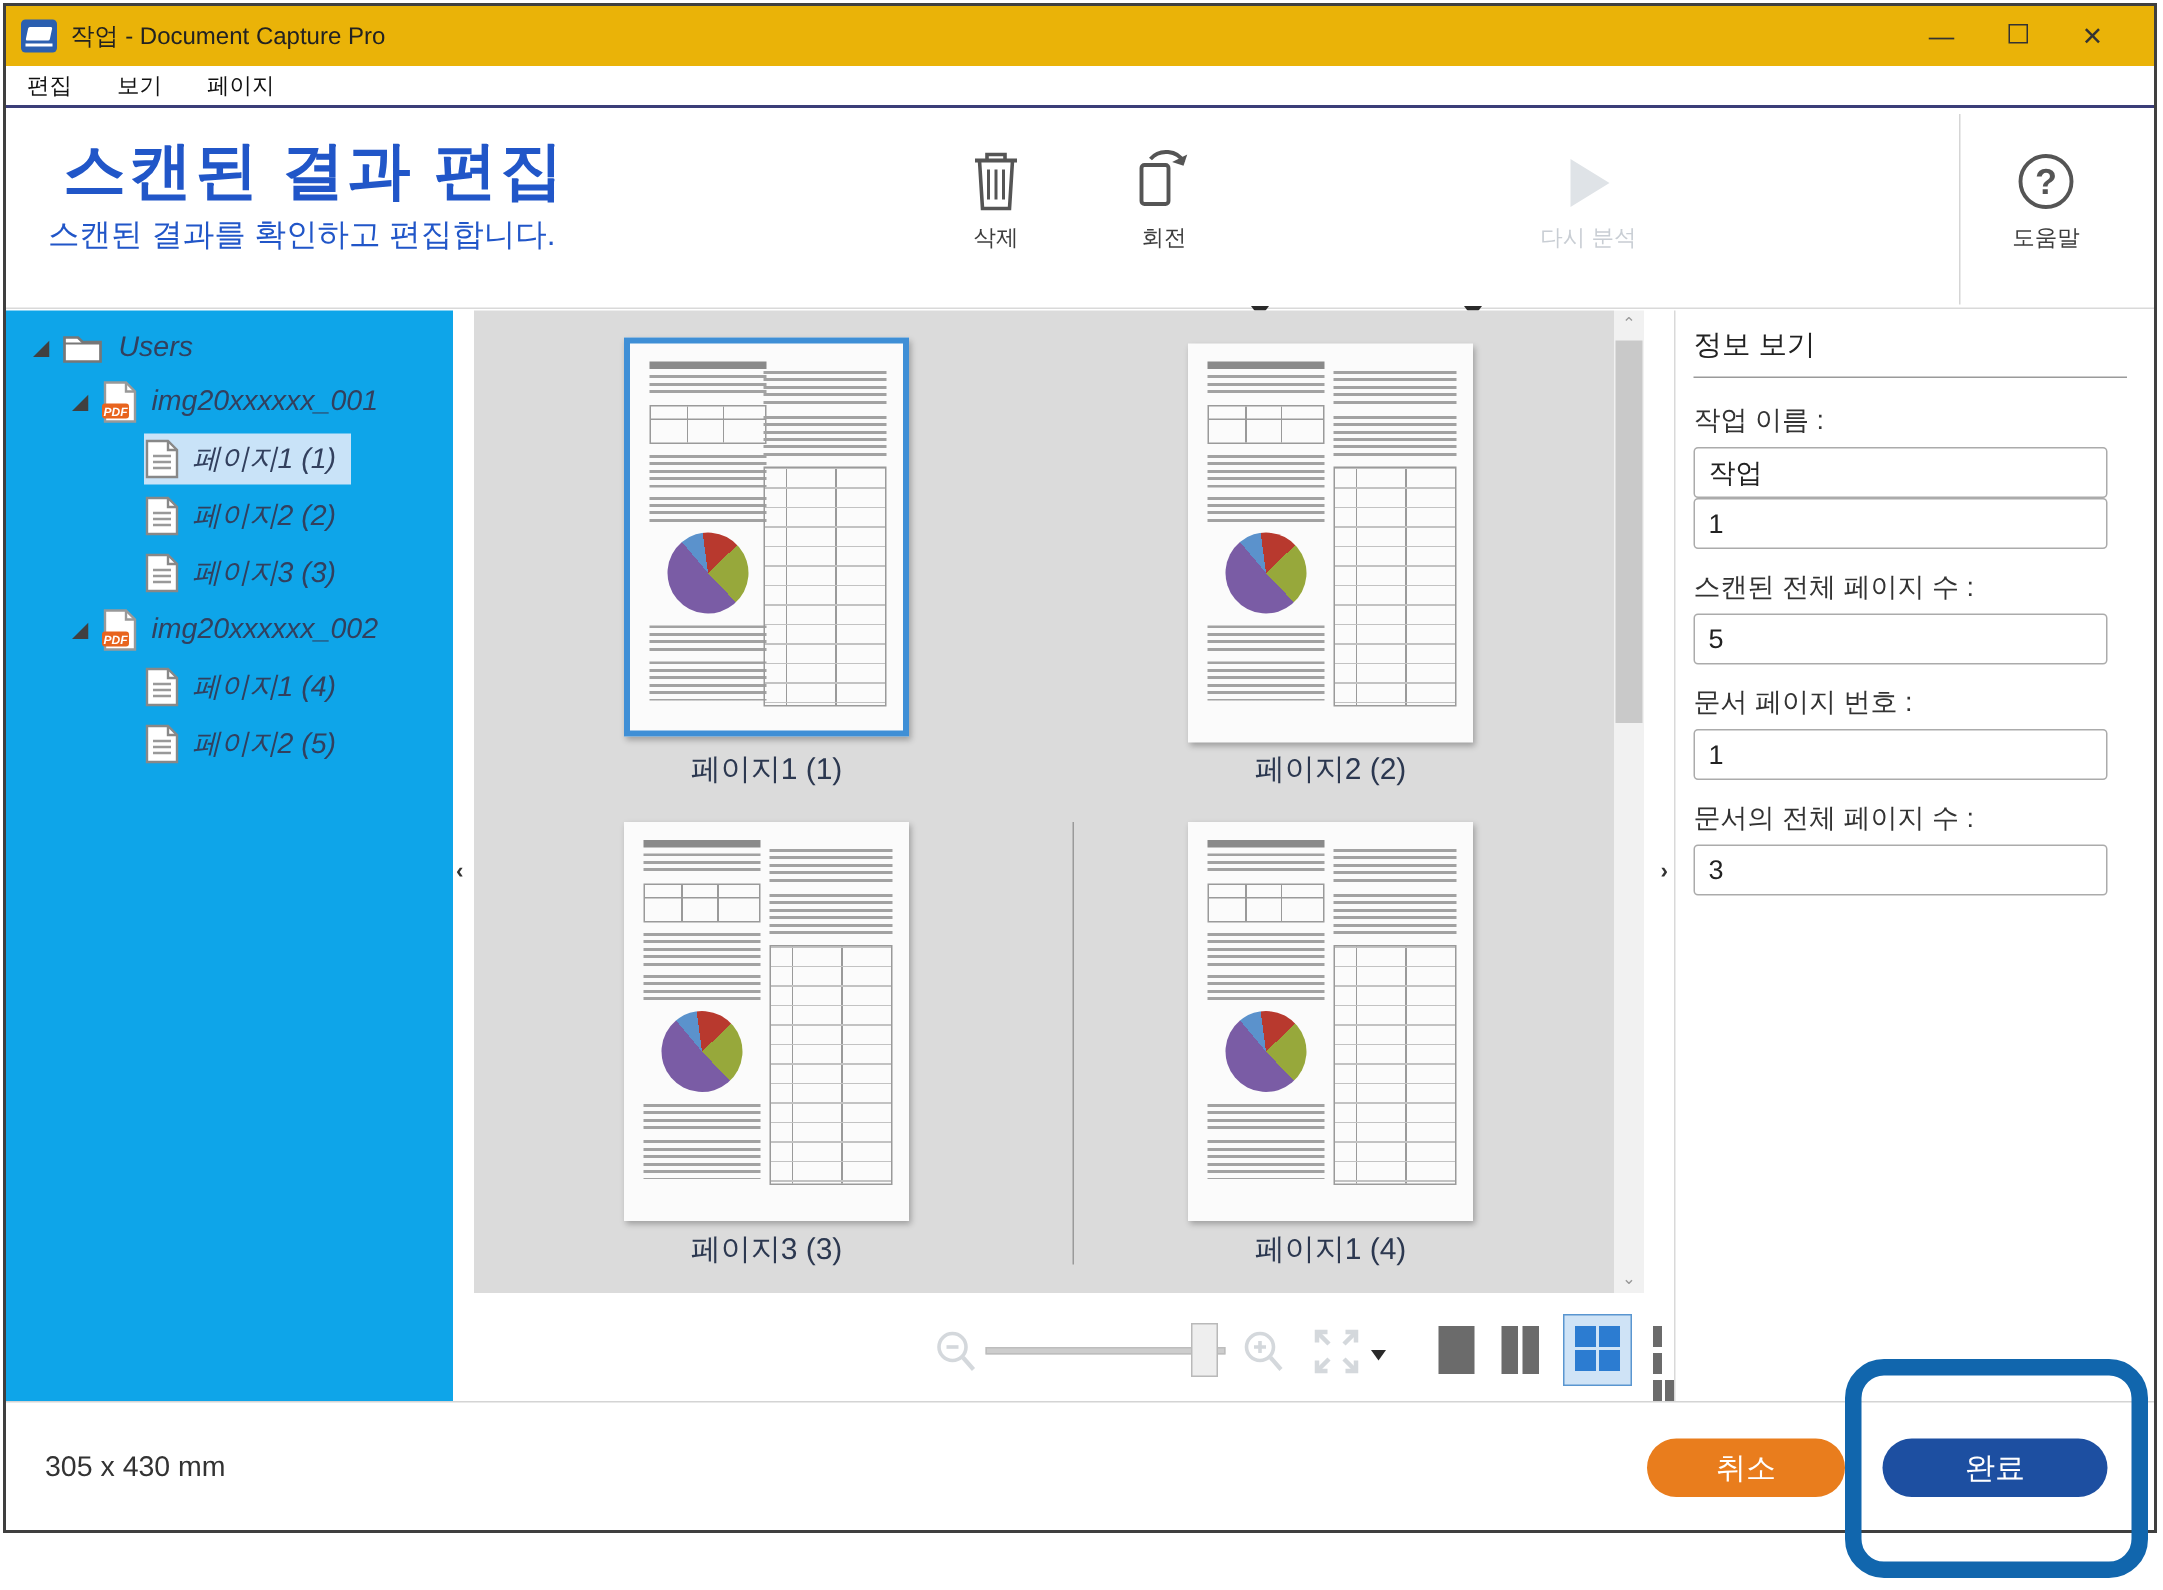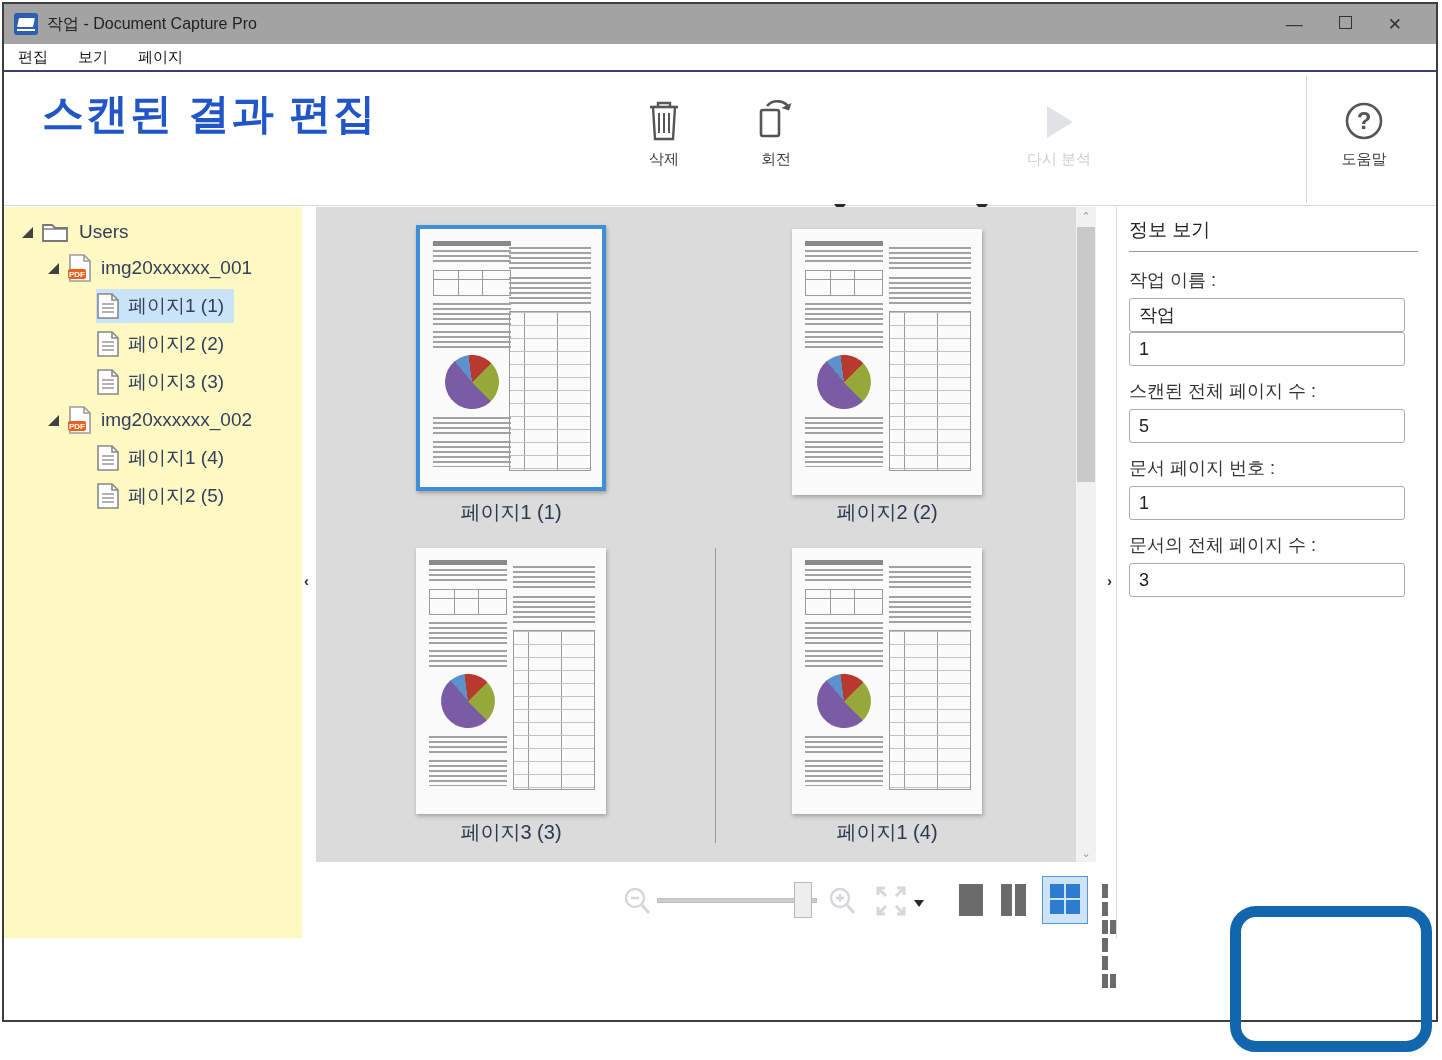--- a/index.html
+++ b/index.html
@@ -1,20 +1,20 @@
 <!DOCTYPE html>
 <html style="--accent: #2156c8; --cancel: #e97d1d; --done: #1d4fa1; --annot: #1166ad;"><head>
 <meta charset="utf-8">
 <style>
   * { margin:0; padding:0; box-sizing:border-box; }
   html,body { width:1442px; height:1060px; background:#fff; font-family:"Liberation Sans","DejaVu Sans",sans-serif; overflow:hidden; }
   .window { position:absolute; left:2px; top:2px; width:1436px; height:1020px; background:#fff; border:2px solid #3f3f3f; }
 
   
-  .titlebar { position:absolute; left:0; top:0; right:0; height:40px; background:#a3a3a3; display:flex; align-items:center; padding:4px 10px; }
+  .titlebar { position:absolute; left:0; top:0; right:0; height:40px; background:#eab308; display:flex; align-items:center; padding:4px 10px; }
   .appicon { width:24px; height:22px; background:#2b5fb0; border-radius:3px; position:relative; margin-right:9px; }
   .appicon::before { content:""; position:absolute; left:4px; top:5px; width:16px; height:9px; background:#fff; border-radius:1px; transform:skewX(-12deg); }
   .appicon::after { content:""; position:absolute; left:3px; bottom:4px; width:18px; height:2px; background:#fff; }
   .titletext { font-size:16px; color:#222; }
   .wincontrols { margin-left:auto; display:flex; gap:36px; padding-right:24px; color:#333; }
   .wincontrols span { font-size:17px; cursor:default; line-height:1; }
   .btn-max { width:13px; height:13px; border:1.6px solid #333; display:inline-block; }
 
   
   .menubar { position:absolute; left:0; top:40px; right:0; height:28px; display:flex; gap:30px; align-items:center; padding:0 14px; border-bottom:2px solid #3b3e78; font-size:15px; color:#111; }
@@ -27,21 +27,21 @@
   .tb .ic { height:52px; display:flex; align-items:flex-end; justify-content:center; }
   .tb .lb { font-size:15px; margin-top:8px; line-height:1.25; }
   .tb.disabled { color:#c9ced4; }
   .dd { position:absolute; width:0; height:0; border-left:6px solid transparent; border-right:6px solid transparent; border-top:8px solid #2a2a2a; }
   .hsep { position:absolute; top:2px; bottom:2px; width:1px; background:#d5d5d5; }
 
   
   .main { position:absolute; left:0; top:203px; right:0; height:731px; }
 
   
-  .tree { position:absolute; left:0; top:0; bottom:0; width:298px; background:#fef9c3; font-size:19px; color:#32405e; }
+  .tree { position:absolute; left:0; top:0; bottom:0; width:298px; background:#0ea5e9; font-size:19px; color:#32405e;font-style:italic; }
   .trow { position:absolute; height:34px; display:flex; align-items:center; gap:8px; white-space:nowrap; }
   .trow.sel { background:#c9e3f8; padding-right:10px; }
   .expander { width:11px; height:11px; flex:none; }
 
   
   .center { position:absolute; left:298px; right:320px; top:0; bottom:0; background:#fff; }
   .canvas { position:absolute; left:14px; top:0; right:40px; bottom:76px; background:#dbdbdb; }
   .collapse-l { position:absolute; left:2px; top:365px; font-size:15px; font-weight:bold; color:#333; }
   .collapse-r { position:absolute; right:4px; top:365px; font-size:15px; font-weight:bold; color:#333; }
   .vscroll { position:absolute; right:20px; top:0; bottom:76px; width:20px; background:#f1f1f1; }
@@ -119,20 +119,21 @@
   </div>
 
   <div class="menubar">
     <span>편집</span>
     <span>보기</span>
     <span>페이지</span>
   </div>
 
   <div class="header">
     <div class="h-title" style="color:var(--accent,#2156c8)">스캔된 결과 편집</div>
+    <div class="h-sub" style="color:var(--accent,#2156c8)">스캔된 결과를 확인하고 편집합니다.</div>
 
 
 
     <div class="tb" style="left:610px">
       <div class="ic">
         <svg width="38" height="44" viewBox="0 0 38 44">
           <path d="M5 9h28" stroke="#555" stroke-width="2.6"></path>
           <path d="M13 9V5h12v4" stroke="#555" stroke-width="2.4" fill="none"></path>
           <path d="M8 9l2 32h18l2-32" stroke="#555" stroke-width="2.4" fill="none"></path>
           <path d="M14 15v20M19 15v20M24 15v20" stroke="#555" stroke-width="2"></path>
@@ -446,16 +447,21 @@
 
       <div class="fld-label">문서 페이지 번호 :</div>
       <input class="fld-input" value="1" style="">
 
       <div class="fld-label">문서의 전체 페이지 수 :</div>
       <input class="fld-input" value="3" style="">
 
     </div>
   </div>
 
+  <div class="statusbar">
+    <div class="status-size">305 x 430 mm</div>
+    <button class="pill btn-cancel">취소</button>
+    <button class="pill btn-done">완료</button>
+  </div>
 
 </div>
 
 <div class="annotation"></div>
 
 </body></html>

